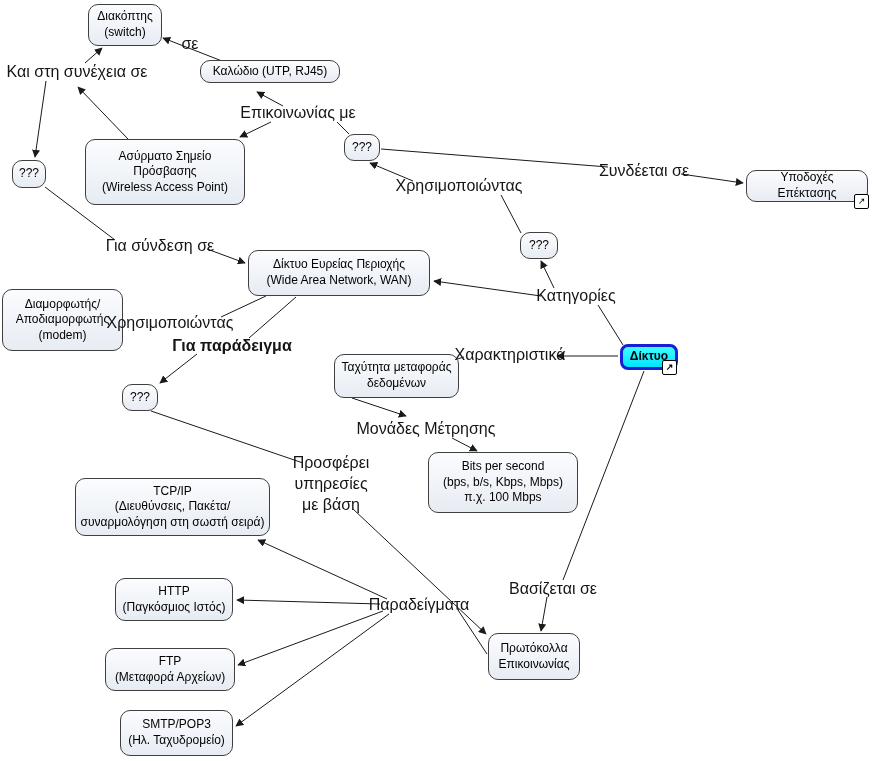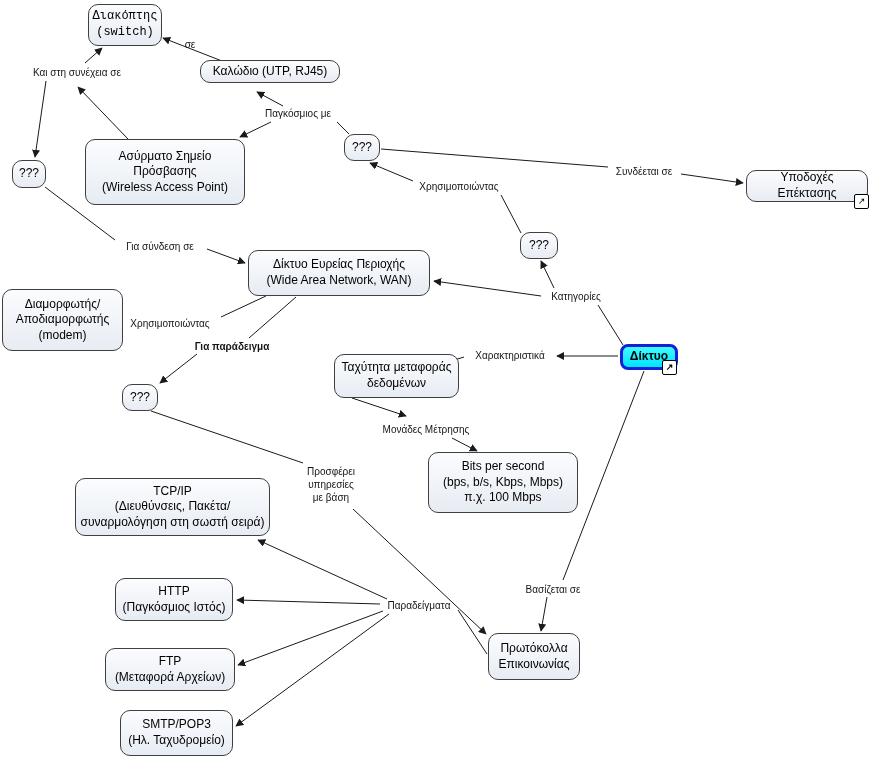--- a/index.html
+++ b/index.html
@@ -12,21 +12,21 @@
     text-align:center;white-space:pre-line;font-size:12px;line-height:1.3;color:#000;
     background:linear-gradient(180deg,#fbfcfe 0%,#e7ecf3 100%);
     border:1px solid #3f3f3f;border-radius:10px;box-sizing:border-box;padding:2px 4px;
   }
   .node.highlight{
     background:linear-gradient(180deg,#3ffcff 0%,#00e4ff 100%);
     border:3px solid #141fd8;border-radius:8px;font-weight:bold;
   }
   .phrase{
     position:absolute;transform:translate(-50%,-50%);
-    font-size:10px;color:#151515;text-align:center;white-space:pre-line;line-height:1.3;
+    font-size:16px;color:#151515;text-align:center;white-space:pre-line;line-height:1.3;
   }
   .expand-icon{
     position:absolute;right:-2px;bottom:-8px;width:13px;height:13px;
     background:#ffffff;border:1px solid #000;border-radius:2px;
     font-size:9px;line-height:12px;text-align:center;color:#000;
   }
 </style>
 </head>
 <body>
 
@@ -66,21 +66,21 @@
     <line x1="353" y1="509" x2="486" y2="634" marker-end="url(#arr)"></line>
     <line x1="644" y1="371" x2="563" y2="580"></line>
     <line x1="547" y1="597" x2="541" y2="631" marker-end="url(#arr)"></line>
     <line x1="487" y1="654" x2="458" y2="610"></line>
     <line x1="387" y1="599" x2="258" y2="540" marker-end="url(#arr)"></line>
     <line x1="380" y1="604" x2="237" y2="600" marker-end="url(#arr)"></line>
     <line x1="383" y1="611" x2="238" y2="665" marker-end="url(#arr)"></line>
     <line x1="389" y1="614" x2="236" y2="726" marker-end="url(#arr)"></line>
   </svg>
 
-  <div class="node" style="left:88px;top:4px;width:74px;height:42px;font-family:Liberation Mono, monospace;">Διακόπτης
+  <div class="node" style="left:88px;top:4px;width:74px;height:42px;">Διακόπτης
 (switch)</div>
   <div class="node" style="left:200px;top:60px;width:140px;height:23px;">Καλώδιο (UTP, RJ45)</div>
   <div class="node" style="left:344px;top:134px;width:36px;height:27px;">???</div>
   <div class="node" style="left:746px;top:170px;width:122px;height:32px;">
     <span>Υποδοχές Επέκτασης</span>
     <span class="expand-icon">↗</span>
   </div>
   <div class="node" style="left:12px;top:160px;width:34px;height:28px;">???</div>
   <div class="node" style="left:85px;top:139px;width:160px;height:66px;">Ασύρματο Σημείο
 Πρόσβασης
@@ -108,21 +108,21 @@
 (Παγκόσμιος Ιστός)</div>
   <div class="node" style="left:105px;top:648px;width:130px;height:43px;">FTP
 (Μεταφορά Αρχείων)</div>
   <div class="node" style="left:120px;top:710px;width:113px;height:46px;">SMTP/POP3
 (Ηλ. Ταχυδρομείο)</div>
   <div class="node" style="left:488px;top:633px;width:92px;height:47px;">Πρωτόκολλα
 Επικοινωνίας</div>
 
   <div class="phrase" style="left:190px;top:44px;">σε</div>
   <div class="phrase" style="left:77px;top:72px;">Και στη συνέχεια σε</div>
-  <div class="phrase" style="left:298px;top:113px;">Παγκόσμιος με</div>
+  <div class="phrase" style="left:298px;top:113px;">Επικοινωνίας με</div>
   <div class="phrase" style="left:459px;top:186px;">Χρησιμοποιώντας</div>
   <div class="phrase" style="left:644px;top:171px;">Συνδέεται σε</div>
   <div class="phrase" style="left:160px;top:246px;">Για σύνδεση σε</div>
   <div class="phrase" style="left:576px;top:296px;">Κατηγορίες</div>
   <div class="phrase" style="left:170px;top:323px;">Χρησιμοποιώντας</div>
   <div class="phrase" style="left:232px;top:346px;font-weight:bold;">Για παράδειγμα</div>
   <div class="phrase" style="left:510px;top:355px;">Χαρακτηριστικά</div>
   <div class="phrase" style="left:426px;top:429px;">Μονάδες Μέτρησης</div>
   <div class="phrase" style="left:331px;top:484px;">Προσφέρει
 υπηρεσίες

